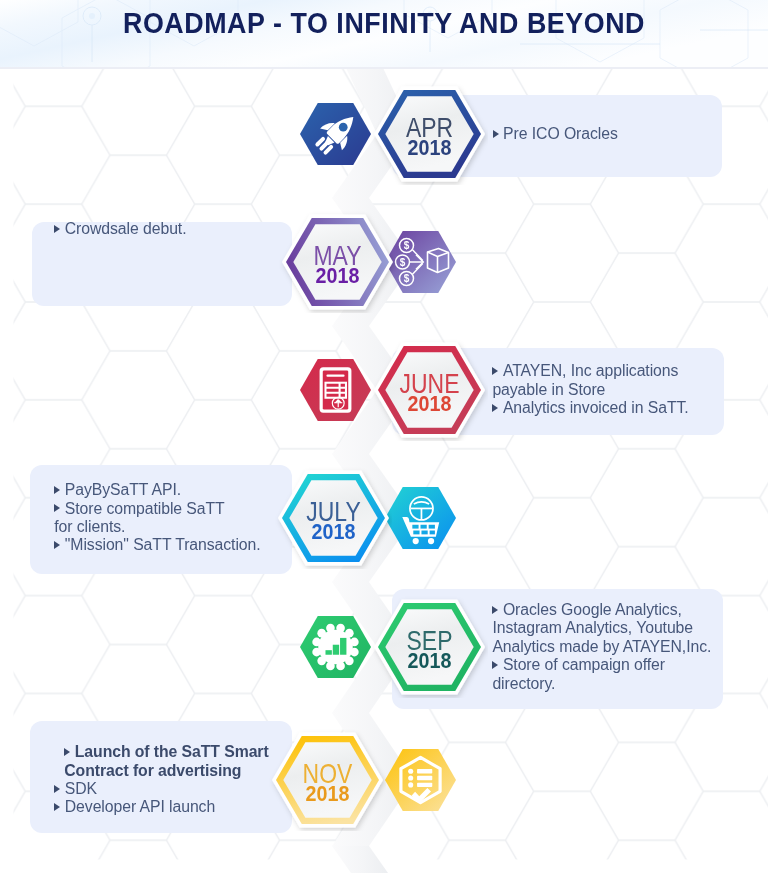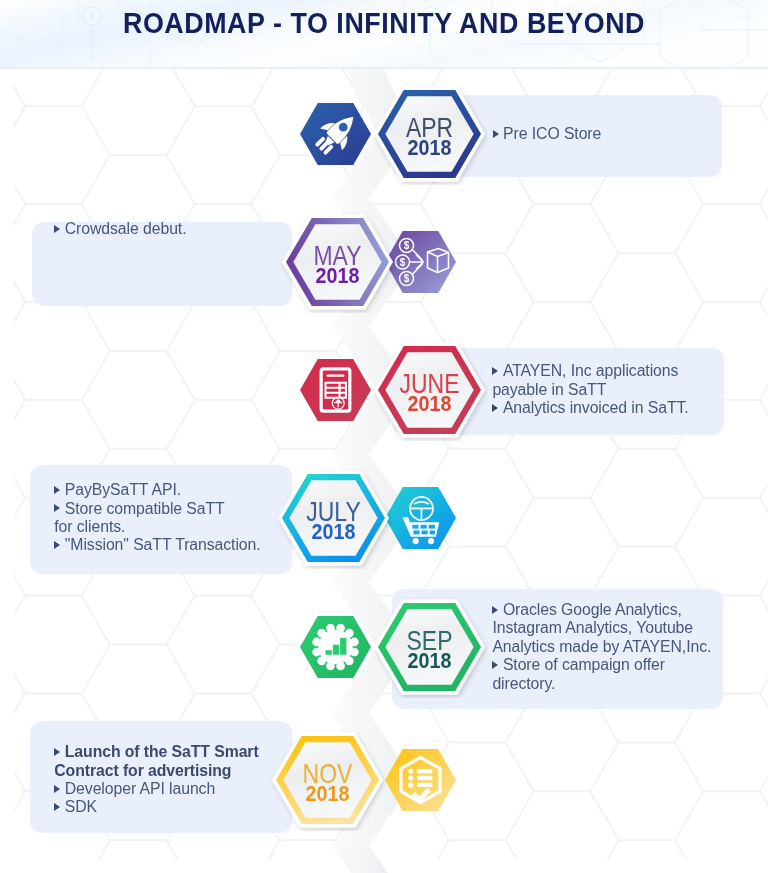--- a/index.html
+++ b/index.html
@@ -111,21 +111,21 @@
           <circle cx="430" cy="14" r="2.4"></circle>
       </g>
     </svg>
     <div class="title">ROADMAP - TO INFINITY AND BEYOND</div>
   </div>
   <div class="header-line"></div>
 
   <div id="rows">
       <div class="row" style="top: 0px;">
         <div class="panel" style="left: 392px; top: 95px; width: 330px; height: 82px;"></div>
-        <div class="ptext" style="left: 492.6px; top: 124.8px; width: 300px;"><div class="li"><span class="ar"></span><span class="tx">Pre ICO Store</span></div></div>
+        <div class="ptext" style="left: 492.6px; top: 124.8px; width: 300px;"><div class="li"><span class="ar"></span><span class="tx">Pre ICO Oracles</span></div></div>
         <div class="hexwrap" style="left: 299.5px; top: 103px; width: 71px; height: 62px;"><svg width="71" height="62" viewBox="0 0 71 62">
             <defs>
               <linearGradient id="ig0" x1="0" y1="0" x2="1" y2="1">
                 <stop offset="0" stop-color="#2b63ad"></stop>
                 <stop offset="1" stop-color="#2b3a90"></stop>
               </linearGradient>
             </defs>
             <polygon points="0,31 17.75,0 53.25,0 71,31 53.25,62 17.75,62" fill="url(#ig0)"></polygon>
             <g transform="translate(12.5,8) scale(0.46)">
               <g transform="translate(9,-7) rotate(45 50 50)">
@@ -224,21 +224,21 @@
             <polygon points="0,44 25.75,0 77.25,0 103,44 77.25,88 25.75,88" transform="translate(7,7)" fill="url(#bg1)"></polygon>
             <polygon points="0,37.7 22.1,0 66.30000000000001,0 88.4,37.7 66.30000000000001,75.4 22.1,75.4" transform="translate(14.3,13.3)" fill="url(#bgi1)"></polygon>
           </svg><div class="hexlabel">
             <span class="hm" style="color:#7b4fa8;top:31.4px">MAY</span>
             <span class="hy" style="color:#6a1fa5;top:53px">2018</span>
           </div></div>
       </div>
       <div class="row" style="top: 0px;">
         <div class="panel" style="left: 392px; top: 348px; width: 332px; height: 87px;"></div>
         <div class="ptext" style="left: 492.4px; top: 362.4px; width: 300px;"><div class="li"><span class="ar"></span><span class="tx">ATAYEN, Inc applications
-payable in SaTT</span></div><div class="li"><span class="ar"></span><span class="tx">Analytics invoiced in SaTT.</span></div></div>
+payable in Store</span></div><div class="li"><span class="ar"></span><span class="tx">Analytics invoiced in SaTT.</span></div></div>
         <div class="hexwrap" style="left: 299.5px; top: 359px; width: 71px; height: 62px;"><svg width="71" height="62" viewBox="0 0 71 62">
             <defs>
               <linearGradient id="ig2" x1="0" y1="0" x2="1" y2="1">
                 <stop offset="0" stop-color="#d42a4b"></stop>
                 <stop offset="1" stop-color="#c53d57"></stop>
               </linearGradient>
             </defs>
             <polygon points="0,31 17.75,0 53.25,0 71,31 53.25,62 17.75,62" fill="url(#ig2)"></polygon>
             <g transform="translate(12.75,8.25) scale(0.455)">
               <rect x="15" y="0" width="70" height="100" rx="8" fill="#fff"></rect>
@@ -401,22 +401,22 @@
             </g>
             <polygon points="0,44 25.75,0 77.25,0 103,44 77.25,88 25.75,88" transform="translate(7,7)" fill="url(#bg4)"></polygon>
             <polygon points="0,37.7 22.1,0 66.30000000000001,0 88.4,37.7 66.30000000000001,75.4 22.1,75.4" transform="translate(14.3,13.3)" fill="url(#bgi4)"></polygon>
           </svg><div class="hexlabel">
             <span class="hm" style="color:#2e6a6b;top:31.4px">SEP</span>
             <span class="hy" style="color:#15585a;top:53px">2018</span>
           </div></div>
       </div>
       <div class="row" style="top: 0px;">
         <div class="panel" style="left: 30px; top: 721px; width: 262px; height: 112px;"></div>
-        <div class="ptext" style="left: 54.3px; top: 743.2px; width: 300px;"><div class="li" style="font-weight: 700; color: rgb(59, 74, 107);"><span class="ar"></span><span class="tx">Launch of the SaTT Smart
-Contract for advertising</span></div><div class="li"><span class="ar"></span><span class="tx">Developer API launch</span></div><div class="li"><span class="ar"></span><span class="tx">SDK</span></div></div>
+        <div class="ptext" style="left: 54.3px; top: 743.2px; width: 300px;"><div class="li" style="font-weight: 700; color: rgb(59, 74, 107); margin-left: 10px;"><span class="ar"></span><span class="tx">Launch of the SaTT Smart
+Contract for advertising</span></div><div class="li"><span class="ar"></span><span class="tx">SDK</span></div><div class="li"><span class="ar"></span><span class="tx">Developer API launch</span></div></div>
         <div class="hexwrap" style="left: 384.5px; top: 749px; width: 71px; height: 62px;"><svg width="71" height="62" viewBox="0 0 71 62">
             <defs>
               <linearGradient id="ig5" x1="0" y1="0" x2="1" y2="1">
                 <stop offset="0" stop-color="#fdc20a"></stop>
                 <stop offset="1" stop-color="#fbe3a2"></stop>
               </linearGradient>
             </defs>
             <polygon points="0,31 17.75,0 53.25,0 71,31 53.25,62 17.75,62" fill="url(#ig5)"></polygon>
             <g transform="translate(11,6.5) scale(0.49)">
               <g fill="none" stroke="#fff" stroke-width="6.5" stroke-linejoin="round">

